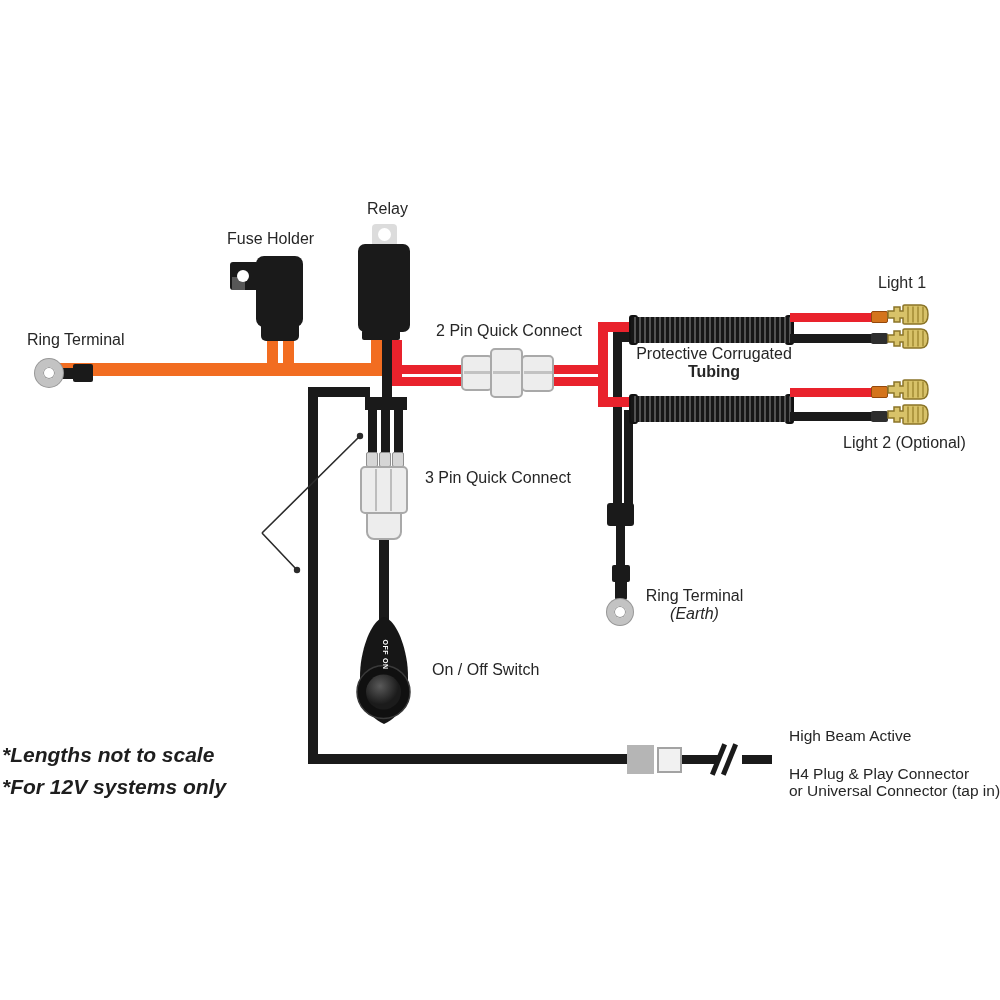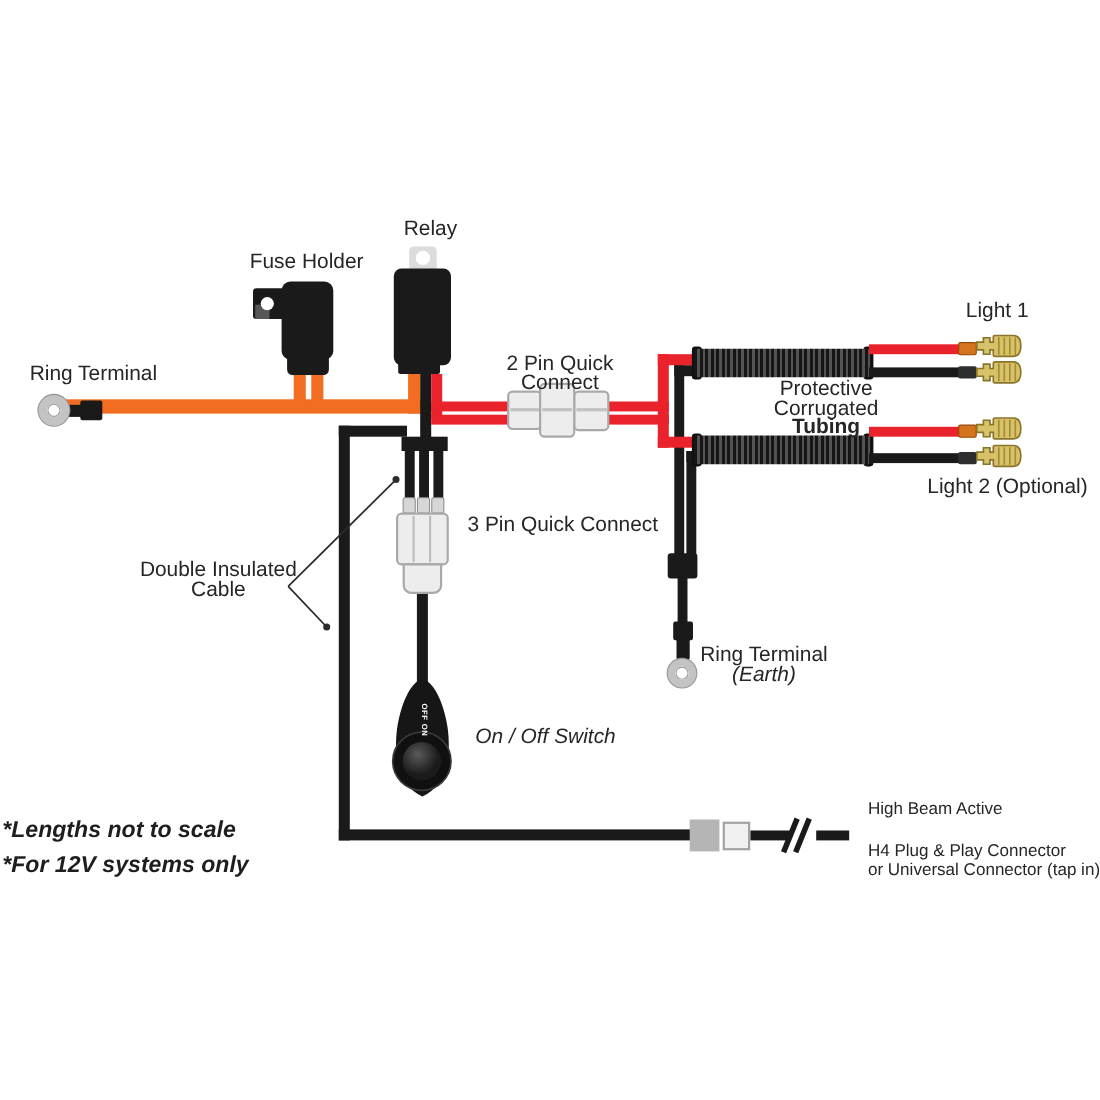--- a/index.html
+++ b/index.html
@@ -3,21 +3,21 @@
 <meta charset="utf-8">
 <style>
   html,body{margin:0;padding:0;background:#fff;}
   #canvas{position:relative;width:1000px;height:1000px;background:#fff;overflow:hidden;
           font-family:"Liberation Sans",sans-serif;color:#262626;}
   .abs{position:absolute;}
   .wire{position:absolute;background:var(--ground-wire-black,#1a1a1a);}
   .wire.red{background:var(--output-wire-red,#e9222c);}
   .wire.orange{background:var(--power-wire-orange,#f26d21);}
   .blk{position:absolute;background:#1a1a1a;}
-  .lbl{position:absolute;font-size:19px;line-height:17.5px;color:#262626;white-space:nowrap;}
+  .lbl{position:absolute;font-size:16px;line-height:17.5px;color:#262626;white-space:nowrap;}
   .lbl.center{text-align:center;white-space:normal;}
   .gray-conn{position:absolute;background:var(--connector-gray,#ededed);border:2px solid #a9a9a9;
              border-radius:5px;box-sizing:border-box;}
   .seam{position:absolute;background:#c2c2c2;}
   .tube{position:absolute;height:26px;border-radius:4px;
         background:repeating-linear-gradient(90deg,#161616 0 3px,#535353 3px 5px);}
   .cap{position:absolute;background:#111;border-radius:3px;}
   .ring{position:absolute;background:#fff;border-radius:50%;box-sizing:border-box;
         box-shadow:0 0 0 1px #979797, inset 0 0 0 1px #979797;}
   .crimp{position:absolute;border-radius:2px;box-sizing:border-box;}
@@ -157,35 +157,31 @@
   <path d="M262 533 L360 436 M262 533 L297 570" stroke="#2b2b2b" stroke-width="1.6" fill="none"></path>
   <circle cx="360" cy="436" r="3.2" fill="#2b2b2b"></circle>
   <circle cx="297" cy="570" r="3.2" fill="#2b2b2b"></circle>
 </svg>
 
 <div class="lbl" style="left:27px;top:331px;">Ring Terminal</div>
 <div class="lbl" style="left:227px;top:230px;">Fuse Holder</div>
 <div class="lbl" style="left:367px;top:200px;">Relay</div>
 <div class="lbl center" style="left:430px;top:322px;width:158px;">2 Pin Quick Connect</div>
 <div class="lbl" style="left:425px;top:469px;">3 Pin Quick Connect</div>
-<div class="lbl center" style="left:126px;top:510px;width:145px;">
-  <span style="display:block;">Double Insulated</span>
-  <span style="display:block;">Cable</span>
-</div>
-<div class="lbl center" style="left:673px;top:345px;width:156px;">
+<div class="lbl center" style="left:636px;top:345px;width:156px;">
   <span style="display:block;">Protective Corrugated</span>
   <span style="display:block;font-weight:bold;">Tubing</span>
 </div>
 <div class="lbl" style="left:878px;top:274px;">Light 1</div>
 <div class="lbl" style="left:843px;top:434px;">Light 2 (Optional)</div>
 <div class="lbl center" style="left:628px;top:587px;width:133px;">
   <span style="display:block;">Ring Terminal</span>
   <span style="display:block;font-style:italic;">(Earth)</span>
 </div>
-<div class="lbl" style="left:432px;top:661px;font-style:italic;">On / Off Switch</div>
+<div class="lbl" style="left:432px;top:661px;">On / Off Switch</div>
 <div class="lbl" style="left:789px;top:727px;font-size:15.5px;">
   <span style="display:block;">High Beam Active</span>
   <span style="display:block;margin-top:20px;">H4 Plug &amp; Play Connector</span>
   <span style="display:block;">or Universal Connector (tap in)</span>
 </div>
 <div class="notes" style="left:2px;top:743px;">*Lengths not to scale</div>
 <div class="notes" style="left:2px;top:775px;text-align:center;">*For 12V systems only</div>
 
 </div>
 

